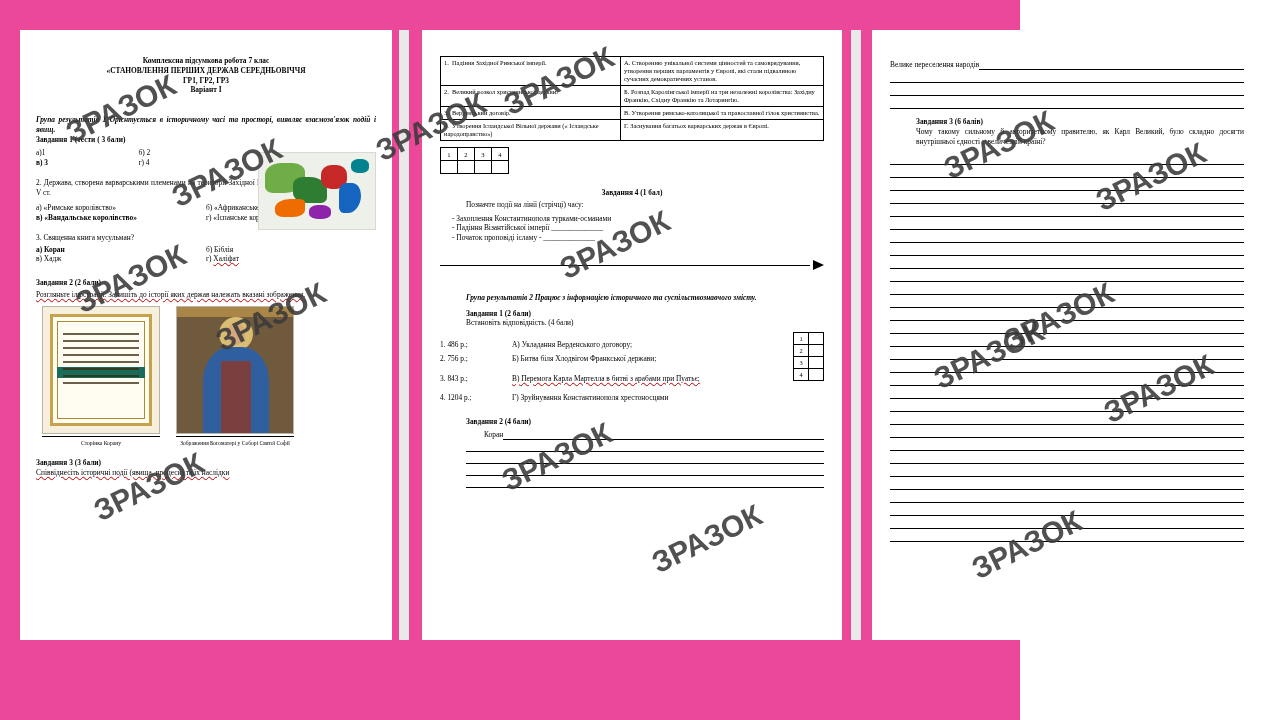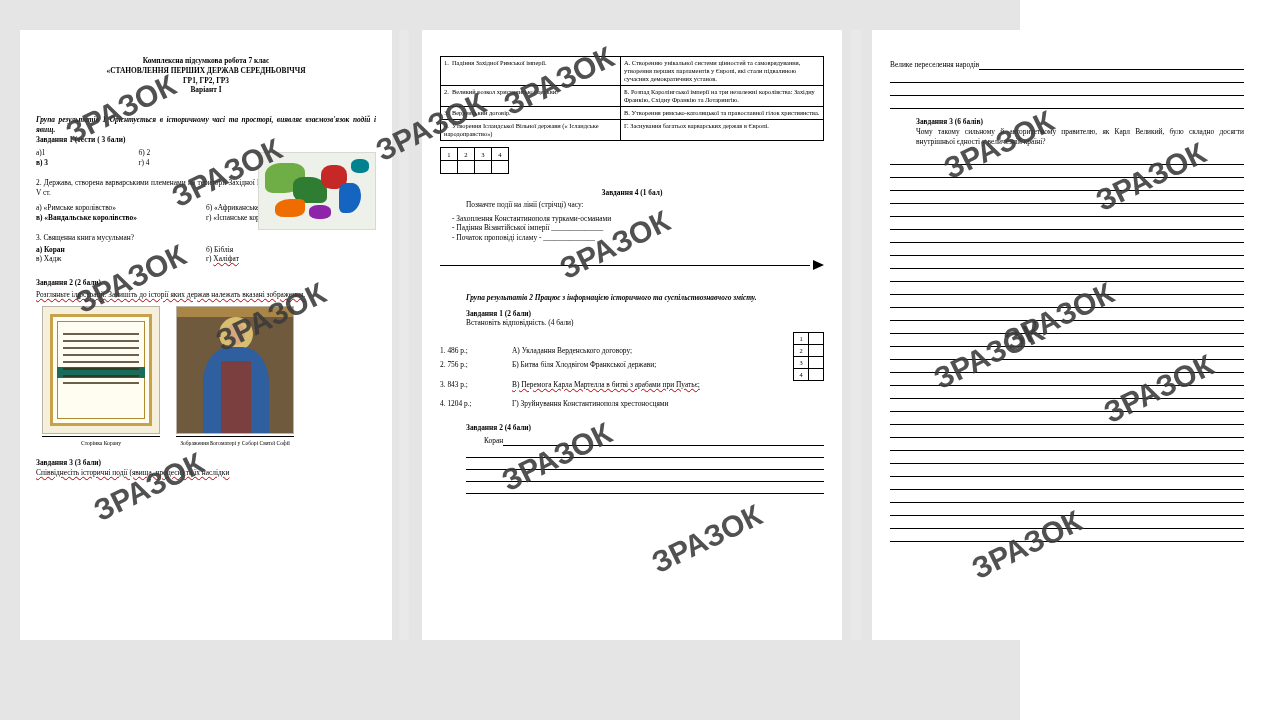--- a/index.html
+++ b/index.html
@@ -6,21 +6,21 @@
   html, body {
     margin: 0; padding: 0;
     width: 1280px; height: 720px;
     background: #ffffff;
     font-family: "Liberation Serif", serif;
     overflow: hidden;
   }
   .viewport {
     position: relative;
     width: 1020px; height: 720px;
-    background: #e5e5e5;
+    background: #ec4899;
   }
 
   
   .page {
     position: absolute;
     background: #ffffff;
     overflow: hidden;
   }
   .page-1 { left: 20px;  top: 30px; width: 372px; height: 610px; }
   .page-2 { left: 422px; top: 30px; width: 420px; height: 610px; }
@@ -280,21 +280,21 @@
         <div class="arrow"></div>
       </div>
 
       <div class="t i b just" style="margin-top:14px; padding-left:26px">Група результатів 2 Працює з інформацією історичного та суспільствознавчого змісту.</div>
 
       <div class="t b" style="margin-top:6px; padding-left:26px">Завдання 1 (2 бали)</div>
       <div class="t" style="padding-left:26px">Встановіть відповідність. (4 бали)</div>
 
       <div class="wr" style="margin-top:4px">
         <div style="flex:1">
-          <div class="q-row t" style="margin-top:14px">
+          <div class="q-row t" style="margin-top:8px">
             <div style="flex:0 0 72px">1. 486 р.;</div>
             <div>А) Укладання Верденського договору;</div>
           </div>
           <div class="q-row t" style="margin-top:4px">
             <div style="flex:0 0 72px">2. 756 р.;</div>
             <div>Б) Битва біля Хлодвігом Франкської держави;</div>
           </div>
           <div class="q-row t" style="margin-top:10px">
             <div style="flex:0 0 72px">3. 843 р.;</div>
             <div><span class="sq">В) Перемога Карла Мартелла в битві з арабами при Пуатьє;</span></div>

